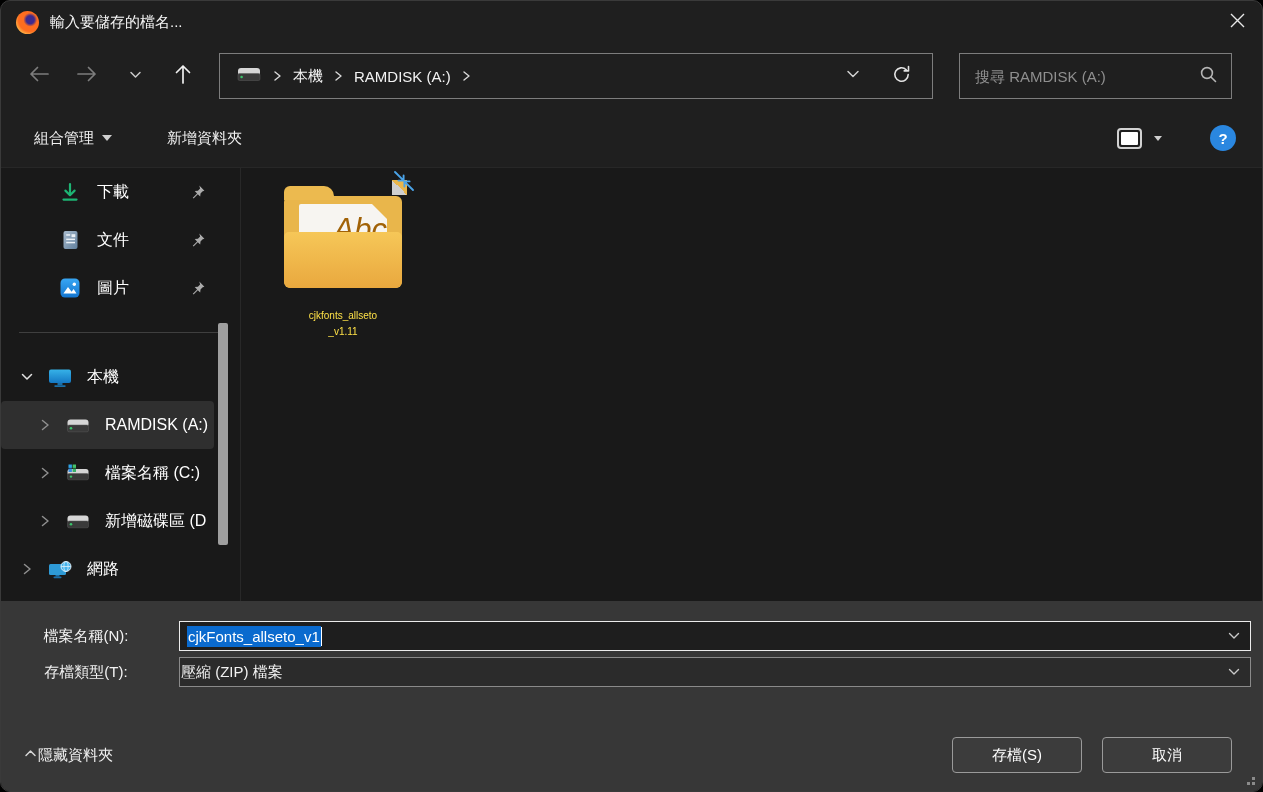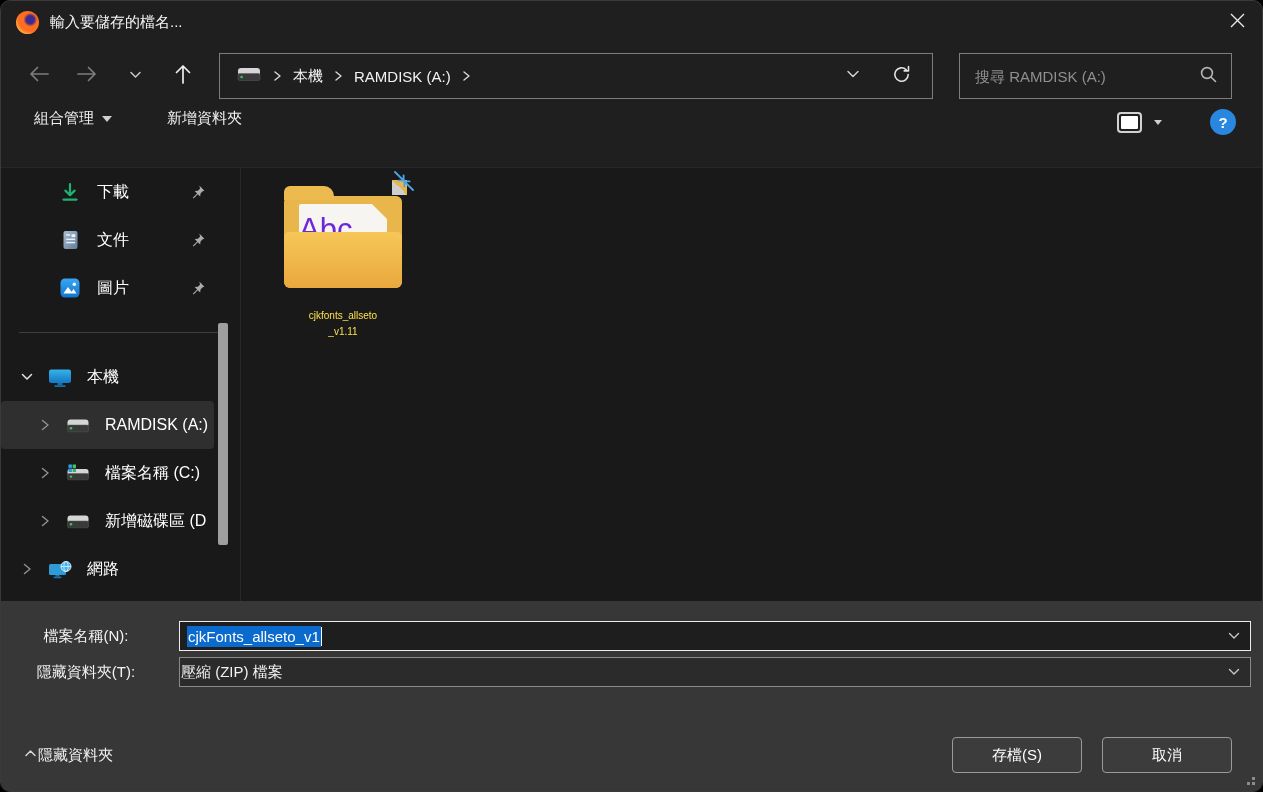--- a/index.html
+++ b/index.html
@@ -21,21 +21,21 @@
   .addressbar { flex:1; height:46px; margin-left:12px; border:1px solid #7d7d7d; display:flex; align-items:center; padding:0 16px; }
   .crumb-sep { margin:0 11px; display:flex; align-items:center; }
   .crumb { font-size:15px; color:#f2f2f2; white-space:nowrap; }
   .addr-right { margin-left:auto; display:flex; align-items:center; gap:30px; padding-right:4px; }
   .searchbox { width:273px; height:46px; margin-left:26px; border:1px solid #7d7d7d; display:flex; align-items:center; padding:0 13px;gap:12px; }
   .search-input { flex:1; background:transparent; border:none; outline:none; font-size:15px; color:#cfcfcf;
                   font-family:"Liberation Sans", sans-serif; min-width:0; }
   .search-input::placeholder { color:#8f8f8f; }
 
   
-  .toolbar { height:58px; flex:0 0 58px; display:flex; align-items:flex-start; padding:0 26px 0 33px; }
+  .toolbar { height:58px; flex:0 0 58px; display:flex; align-items:center; padding:0 26px 0 33px; }
   .tb-btn { display:flex; align-items:center; gap:8px; font-size:15px; color:#f0f0f0; cursor:pointer; }
   .tri-down { width:0; height:0; border-left:5px solid transparent; border-right:5px solid transparent; border-top:6px solid #cfcfcf; }
   .tb-right { margin-left:auto; display:flex; align-items:center; }
   .view-frame { width:25px; height:21px; border:2px solid #d2d2d2; border-radius:4px; padding:2px; }
   .view-frame > div { width:100%; height:100%; background:#fff; border-radius:1px; }
   .view-caret { margin-left:12px; }
   .help-btn { margin-left:48px; width:26px; height:26px; border-radius:50%; background:#2a87e0; color:#fff;
               display:flex; align-items:center; justify-content:center; font-size:15px; font-weight:bold; cursor:pointer; }
 
   
@@ -55,21 +55,21 @@
   
   .main-area { flex:1; position:relative; }
   .file-item { position:absolute; left:28px; top:12px; width:148px; display:flex; flex-direction:column; align-items:center; cursor:pointer; }
   .folder-gfx { position:relative; width:128px; height:112px; }
   .folder-back { position:absolute; left:5px; top:16px; width:118px; height:92px; background:#e9b64b; border-radius:6px; }
   .folder-back::before { content:""; position:absolute; top:-10px; left:0; width:50px; height:14px; background:#ecba4f; border-radius:6px 10px 0 0; }
   .paper { position:absolute; left:20px; top:24px; width:88px; height:72px; background:#f7f5f1; border-radius:2px;
            clip-path: polygon(0 0, calc(100% - 15px) 0, 100% 15px, 100% 100%, 0 100%); }
   .paper-fold { position:absolute; top:0; right:0; width:15px; height:15px;
                 background:linear-gradient(to bottom left, #e9b64b 50%, #cfcfcf 50%); }
-  .paper-text { position:absolute; top:8px; left:0; right:0; text-align:left; font-size:31px; color:#6d28d9; }
+  .paper-text { position:absolute; top:8px; left:0; right:0; text-align:right; font-size:31px; color:#a16207;font-style:italic; }
   .folder-front { position:absolute; left:5px; bottom:4px; width:118px; height:56px;
                   background:linear-gradient(180deg, #f6c758, #e9a83e); border-radius:5px 5px 7px 7px; }
   .compress-overlay { position:absolute; top:-12px; right:-12px; }
   .file-label { margin-top:16px; font-size:10px; color:#fde047; text-align:center; line-height:1.55; }
 
   
   .bottom { height:190px; flex:0 0 190px; background:#373737; position:relative; padding-top:20px; }
   .form-row { display:flex; align-items:center; margin:0 11px 6px 0; }
   .form-label { width:178px; text-align:center; padding-right:8px; font-size:15px; color:#f2f2f2; }
   .field { flex:1; height:30px; display:flex; align-items:center; position:relative; padding:0 30px 0 7px; font-size:15px; color:#f2f2f2; }
@@ -399,21 +399,21 @@
         <span class="sel-text">cjkFonts_allseto_v1</span>
         <span class="text-caret"></span>
         <span class="field-chevron">
           <svg width="14" height="14" viewBox="0 0 14 14">
               <path d="M2.5 4.5L7 9l4.5-4.5" stroke="#c8c8c8" stroke-width="1.4" fill="none" stroke-linecap="round" stroke-linejoin="round"></path>
             </svg>
         </span>
       </div>
     </div>
     <div class="form-row">
-      <div class="form-label">隱藏資料夾(T):</div>
+      <div class="form-label">存檔類型(T):</div>
       <div class="field filetype-field">
         <span>壓縮 (ZIP) 檔案</span>
         <span class="field-chevron">
           <svg width="14" height="14" viewBox="0 0 14 14">
               <path d="M2.5 4.5L7 9l4.5-4.5" stroke="#c8c8c8" stroke-width="1.4" fill="none" stroke-linecap="round" stroke-linejoin="round"></path>
             </svg>
         </span>
       </div>
     </div>
 

